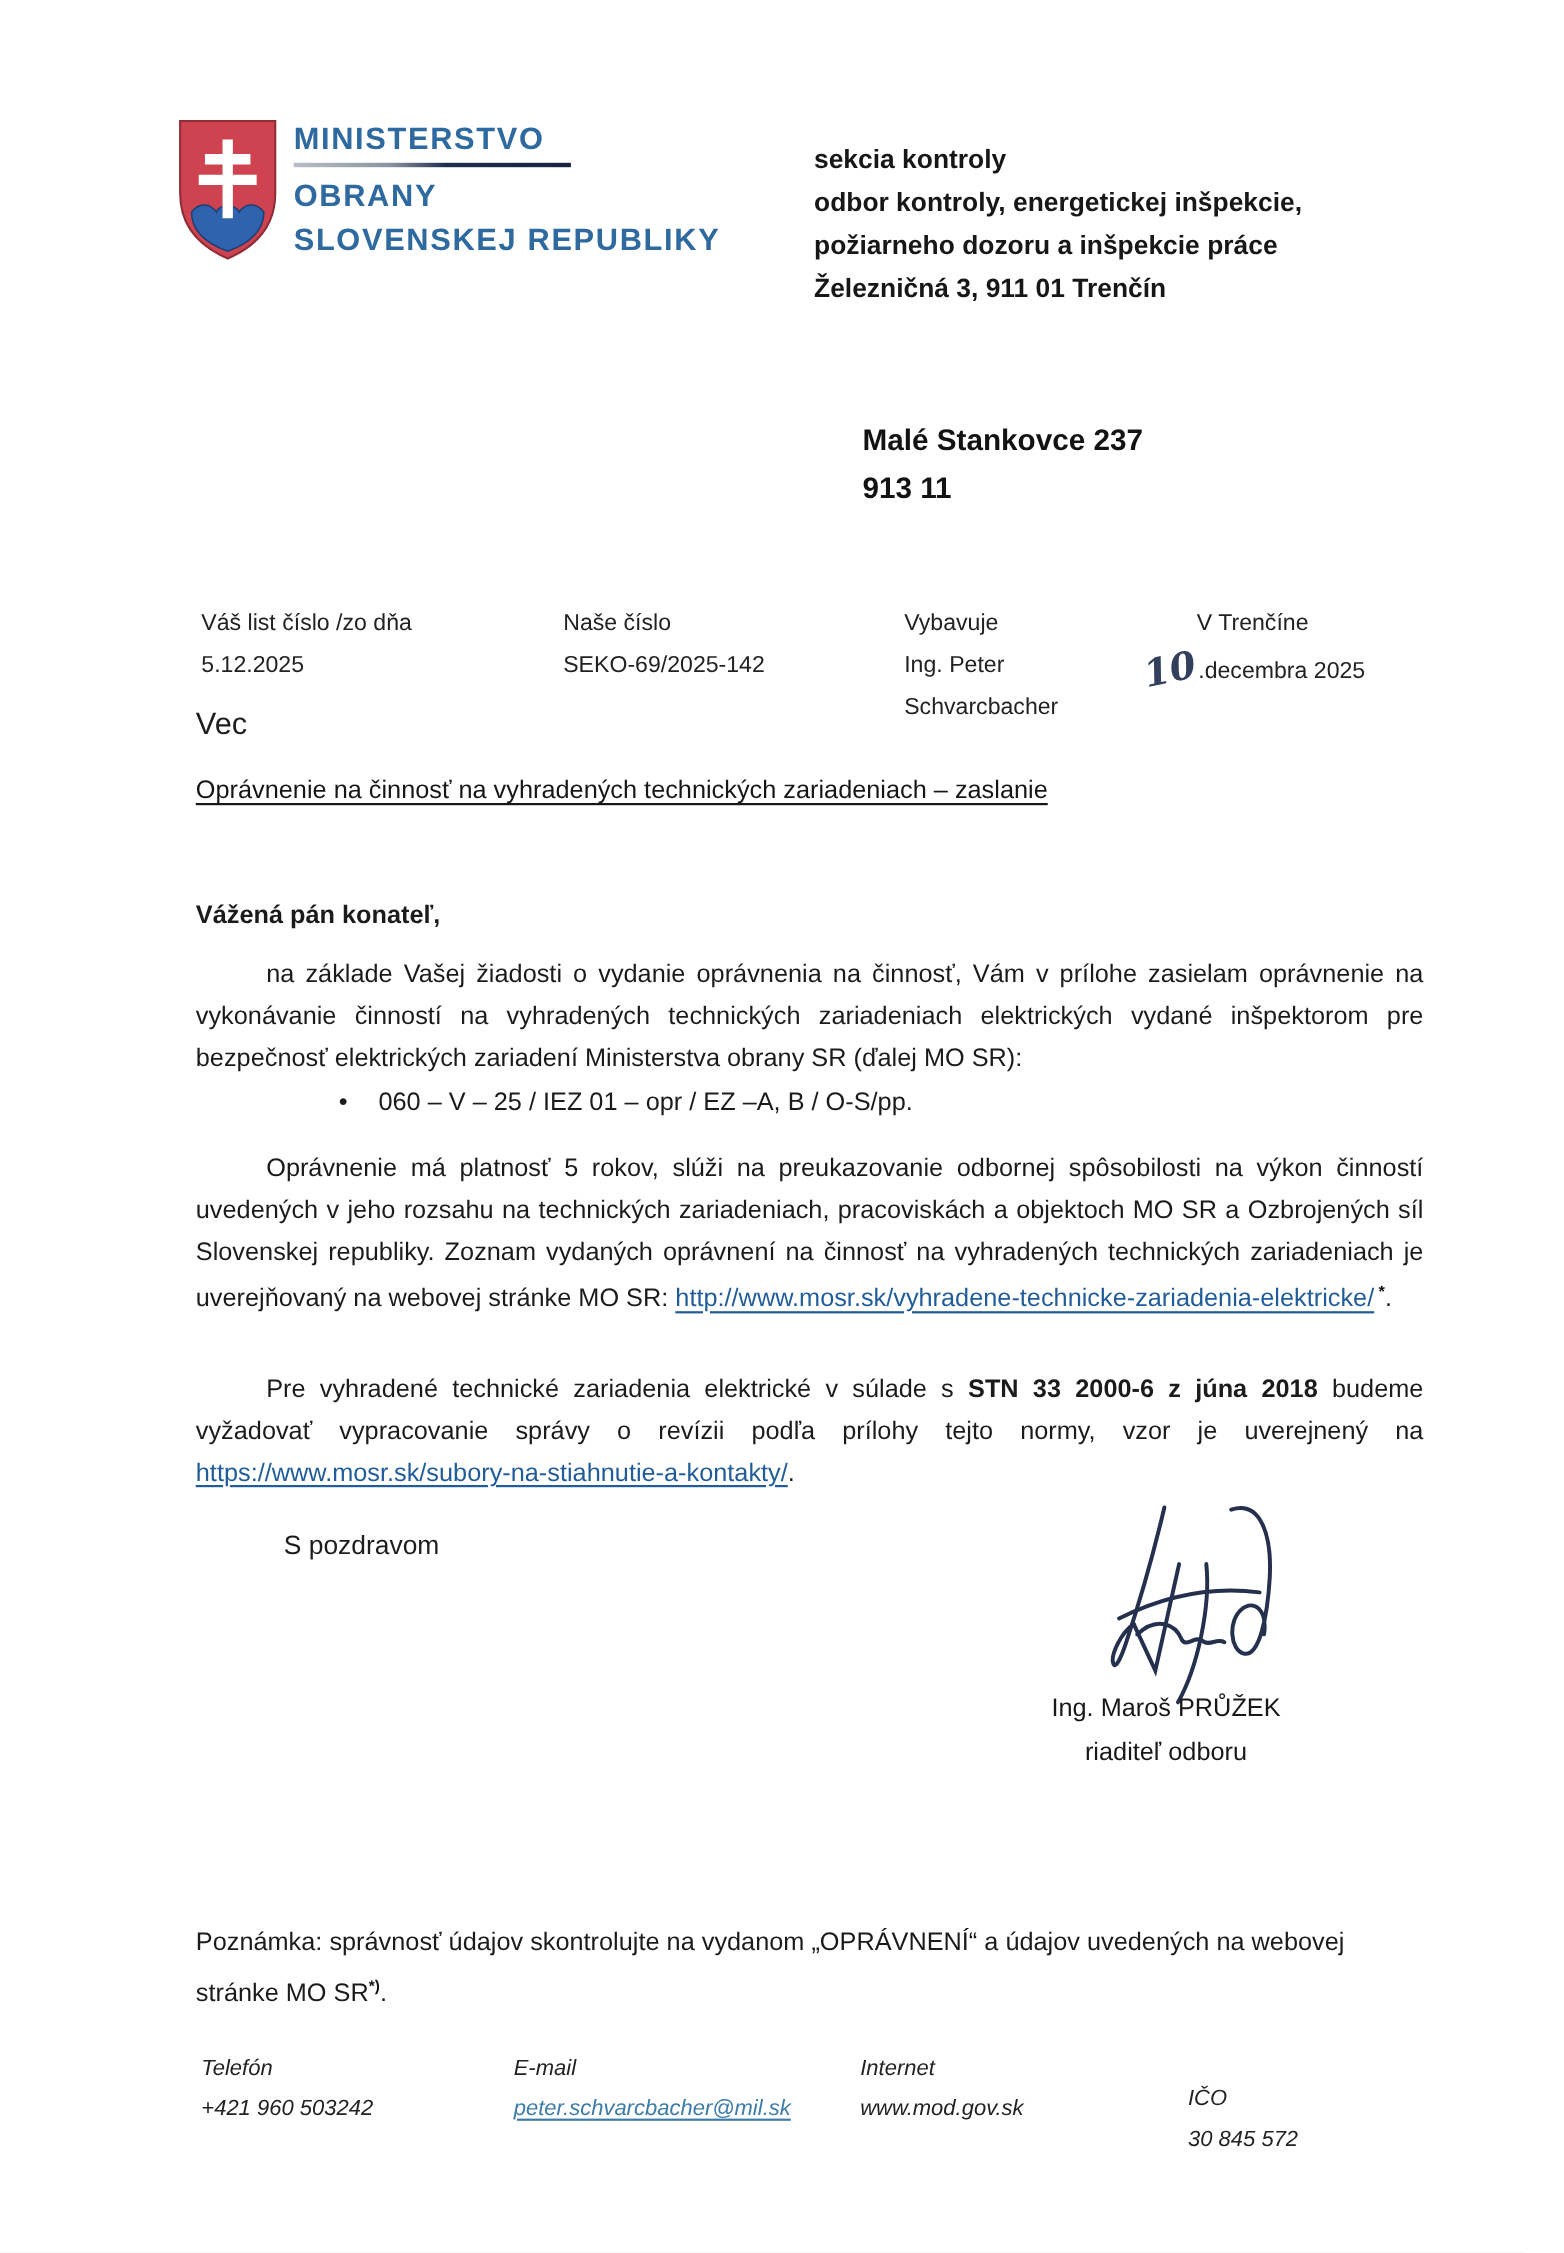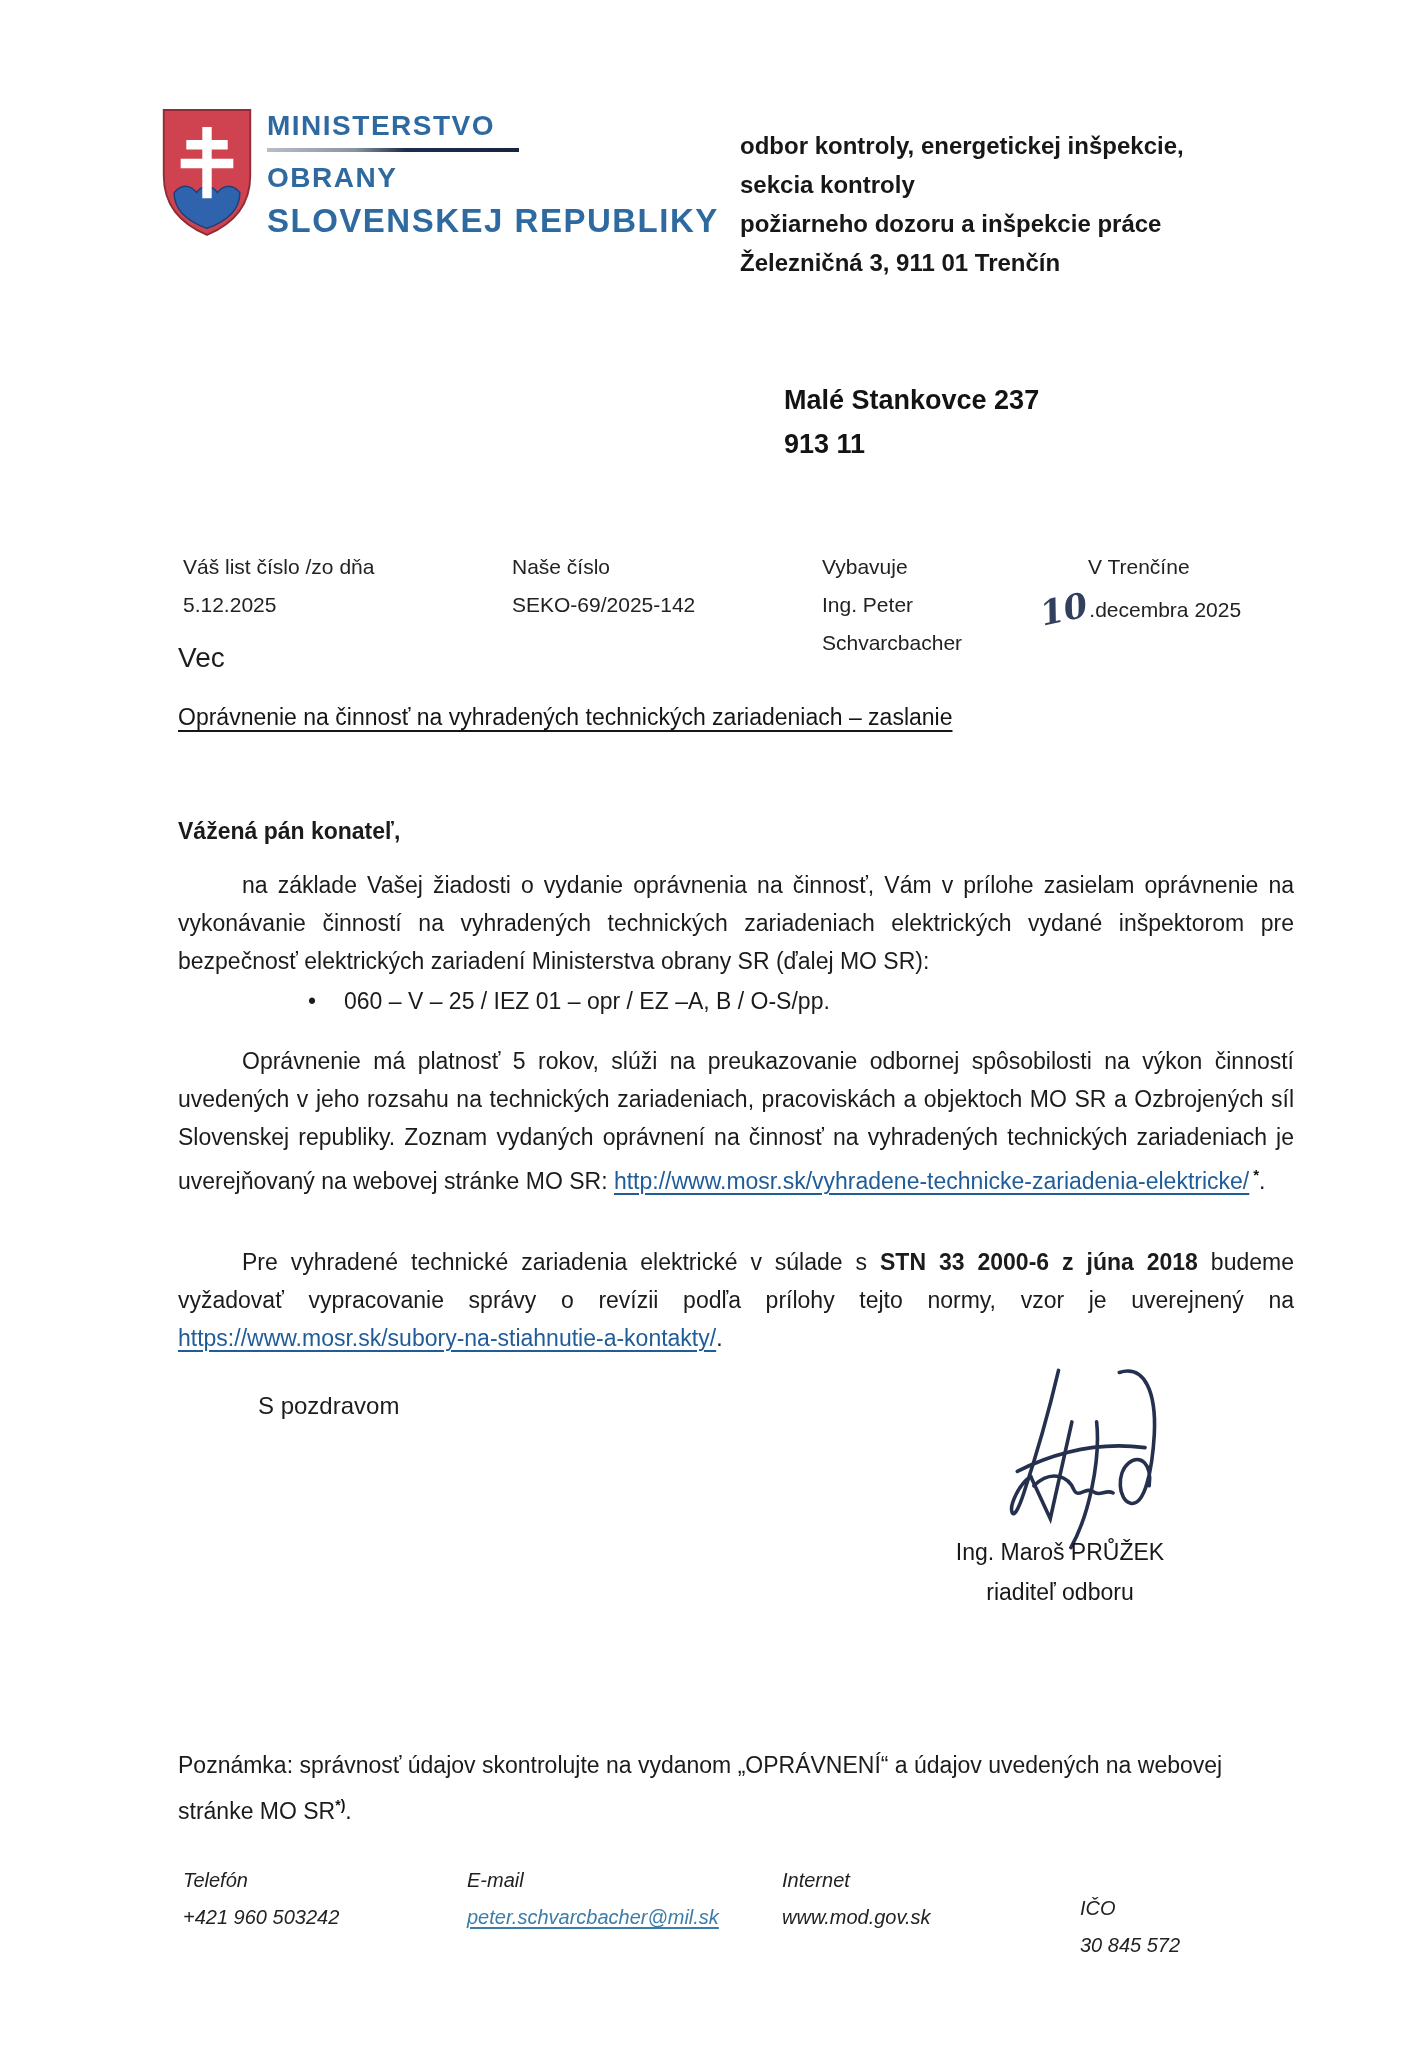--- a/index.html
+++ b/index.html
@@ -11,21 +11,21 @@
     font-family:"Liberation Sans", sans-serif;
     color:#1d1d1f;
     overflow:hidden;
   }
   
   .emblem{position:absolute;left:160px;top:106px;width:94px;height:132px;}
   .logo-text{position:absolute;left:267px;top:110px;color:#2e6aa0;font-weight:bold;letter-spacing:1.5px;}
   .logo-line1{font-size:28px;}
   .logo-underline{width:252px;height:4px;margin-top:6px;background:linear-gradient(to right,#b8bec6 0%,#8a93a0 35%,#1d2d4c 55%,#16243f 100%);}
   .logo-line2{font-size:28px;margin-top:10px;}
-  .logo-line3{font-size:33px;margin-top:8px;}
+  .logo-line3{font-size:28px;margin-top:8px;}
   .dept{position:absolute;left:740px;top:126px;font-size:24px;font-weight:bold;line-height:39px;color:#171719;}
   
   .recipient{position:absolute;left:784px;top:378px;font-size:27px;font-weight:bold;line-height:44px;color:#131315;}
   .recipient .r1{letter-spacing:2px;}
   
   .ref{position:absolute;top:548px;font-size:21px;line-height:38px;color:#222;}
   .ref .label{display:block;}
   .ref-col1{left:183px;}
   .ref-col2{left:512px;}
   .ref-col3{left:822px;}
@@ -85,22 +85,22 @@
   </svg>
 
   <div class="logo-text">
     <div class="logo-line1">MINISTERSTVO</div>
     <div class="logo-underline"></div>
     <div class="logo-line2">OBRANY</div>
     <div class="logo-line3">SLOVENSKEJ REPUBLIKY</div>
   </div>
 
   <div class="dept">
+    <div>sekcia kontroly</div>
     <div>odbor kontroly, energetickej inšpekcie,</div>
-    <div>sekcia kontroly</div>
     <div>požiarneho dozoru a inšpekcie práce</div>
     <div>Železničná 3, 911 01 Trenčín</div>
   </div>
 
   <div class="recipient">
     <div>Malé Stankovce 237</div>
     <div>913 11</div>
   </div>
 
   <div class="ref ref-col1">

